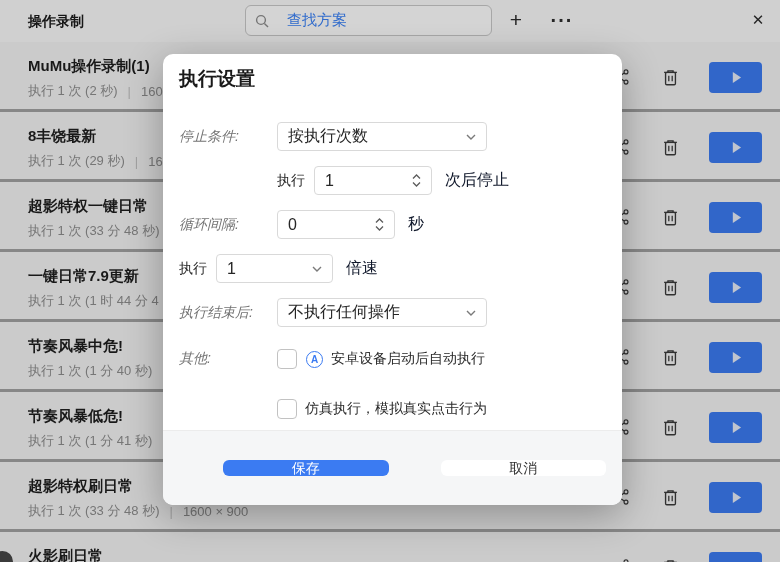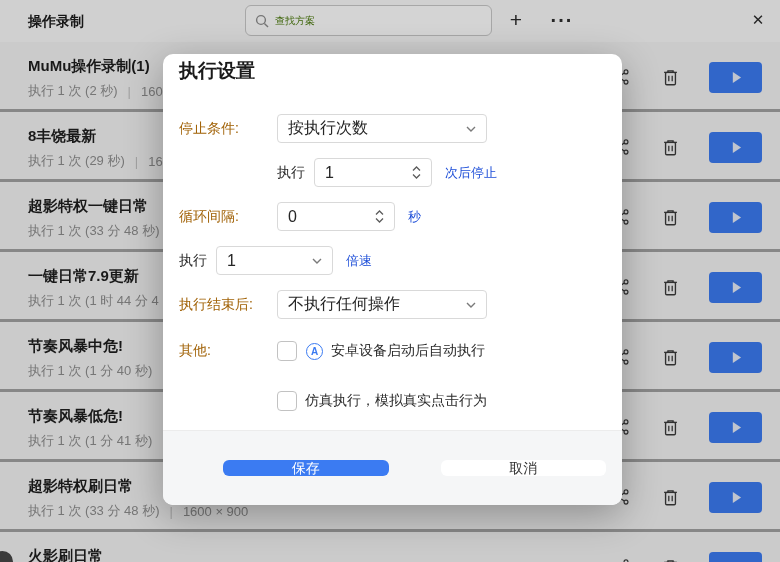--- a/index.html
+++ b/index.html
@@ -8,21 +8,21 @@
   .app { position:absolute; inset:0; background:#f2f2f2; }
 
   
   .topbar { position:absolute; left:0; top:0; right:0; height:48px;
     background:#fbfbfb; border-bottom:1px solid #dedede; }
   .topbar-title { position:absolute; left:28px; top:13px; font-size:14px;
     font-weight:700; color:#1c1c1c; }
   .searchbox { position:absolute; left:245px; top:5px; width:247px; height:31px;
     background:#ffffff; border:1px solid #c9c9c9; border-radius:6px;
     display:flex; align-items:center; padding:0 9px; gap:6px; }
-  .searchbox .ph { font-size:10px; color:#4d7c0f; }
+  .searchbox .ph { font-size:15px; color:#3b82f6;margin-left:12px; }
   .tb-btn { position:absolute; top:5px; width:30px; height:30px; display:flex;
     align-items:center; justify-content:center; color:#2d2d2d; cursor:pointer; }
   .tb-plus { left:501px; font-size:21px; font-weight:400; }
   .tb-more { left:547px; font-size:20px; font-weight:700; letter-spacing:1px; }
   .tb-close { left:743px; font-size:15px; }
 
   
   .list { position:absolute; left:0; top:42px; right:0; bottom:0; overflow:hidden; }
   .row { position:relative; height:70px; border-bottom:3px solid #a3a3a3;
     background:#f5f5f5; }
@@ -41,29 +41,29 @@
 
   
   .overlay { position:absolute; inset:0; background:rgba(0,0,0,0.17); z-index:5; }
   .corner-blob { position:absolute; left:-8px; bottom:-10px; width:21px;
     height:21px; border-radius:50%; background:#474747; z-index:4; }
 
   
   .modal { position:absolute; left:163px; top:54px; width:459px; height:451px;
     background:#ffffff; border-radius:10px; z-index:10;
     box-shadow:0 10px 38px rgba(0,0,0,0.30); }
-  .modal-body { padding:4px 16px 0 16px; }
+  .modal-body { padding:12px 16px 0 16px; }
   .modal-title { font-size:19px; font-weight:700; color:#1a1a1a;
     margin-bottom:30px; }
   .form-row { display:flex; align-items:center; min-height:28px;
     margin-bottom:15px; }
   .form-row.cb1 { margin-bottom:22px; margin-top:18px; }
-  .form-label { width:98px; flex:none; font-size:14px; color:#a16207; }
+  .form-label { width:98px; flex:none; font-size:14px; color:#737373;font-style:italic; }
   .inline-label { font-size:14px; color:#2b2b2b; margin-right:9px; }
-  .suffix-label { font-size:13px; color:#1d4ed8; margin-left:13px; }
+  .suffix-label { font-size:16px; color:#0f172a; margin-left:13px; }
   .select, .spin { height:29px; border:1px solid #d9d9d9; border-radius:4px;
     background:#fff; display:flex; align-items:center; padding:0 10px;
     font-size:16px; color:#262626; cursor:pointer; }
   .select { justify-content:space-between; }
   .select.wide { width:210px; }
   .select.narrow { width:117px; }
   .spin { width:118px; justify-content:space-between; }
   .spin-arrows { display:flex; flex-direction:column; gap:1px; cursor:pointer; }
   .checkbox { width:20px; height:20px; border:1px solid #c2c2c2;
     border-radius:4px; background:#fff; flex:none; cursor:pointer; }

